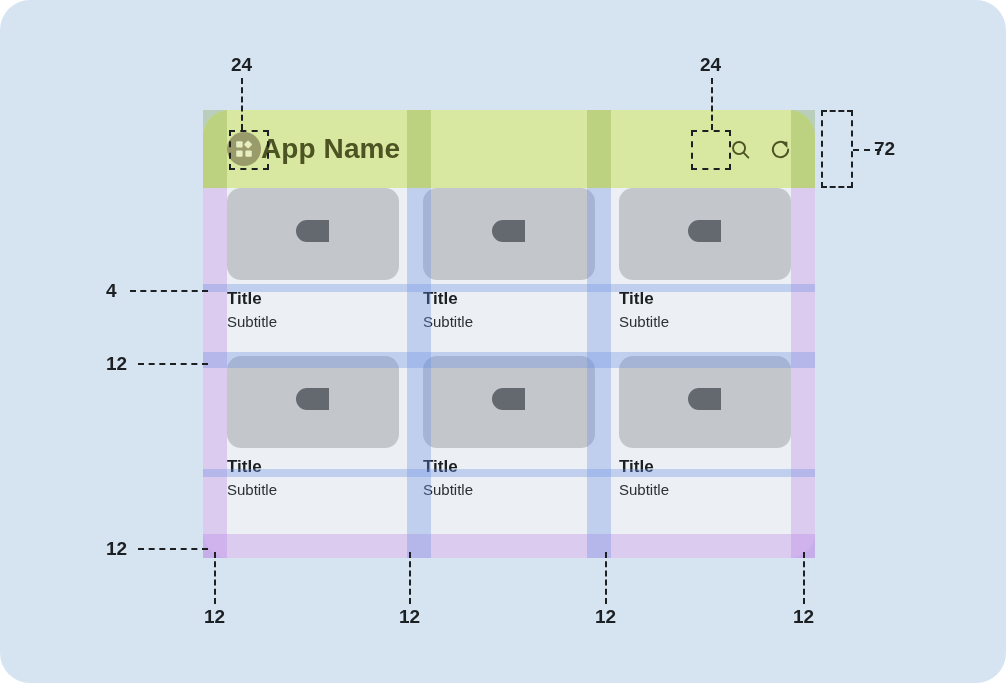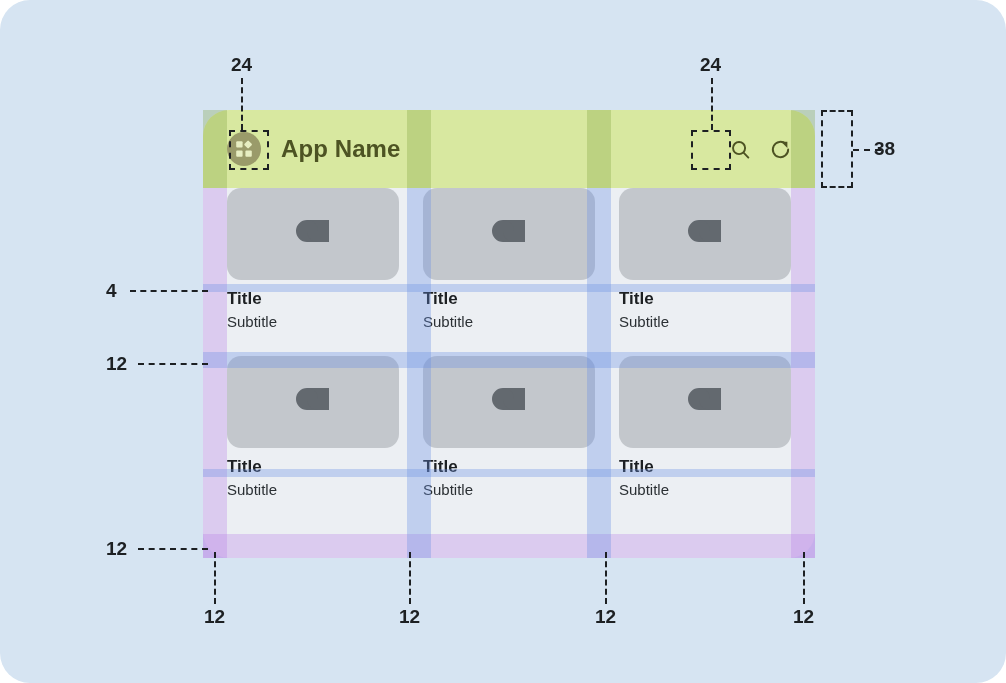--- a/index.html
+++ b/index.html
@@ -35,22 +35,21 @@
     box-sizing:border-box;
     padding-left:24px;padding-right:18px;
   }
   #appbar .leading{
     width:34px;height:34px;border-radius:50%;
     background:#9a9b6a;
     display:flex;align-items:center;justify-content:center;
     flex:0 0 auto;
   }
   #appbar .apptitle{
-    margin-left:20px;
-    font-size:24px;font-weight:600;color:#4d5323;
+    font-size:28px;font-weight:600;color:#4d5323;
     letter-spacing:.1px;
     white-space:nowrap;
   }
   #appbar .spacer{flex:1 1 auto;}
   #appbar .action{
     width:34px;height:34px;
     display:flex;align-items:center;justify-content:center;
     flex:0 0 auto;
   }
   #appbar .action.gap{margin-left:34px;margin-right:6px;}
@@ -251,21 +250,21 @@
   <div class="lbl" style="left:231px;top:54px;">24</div>
   <div class="vline" style="left:241px;top:78px;height:52px;"></div>
   <div class="dashbox" style="left:229px;top:130px;width:40px;height:40px;"></div>
 
   <div class="lbl" style="left:700px;top:54px;">24</div>
   <div class="vline" style="left:711px;top:78px;height:52px;"></div>
   <div class="dashbox" style="left:691px;top:130px;width:40px;height:40px;"></div>
 
   <div class="dashbox" style="left:821px;top:110px;width:32px;height:78px;"></div>
   <div class="hline" style="left:853px;top:149px;width:28px;"></div>
-  <div class="lbl" style="left:874px;top:138px;">38</div>
+  <div class="lbl" style="left:874px;top:138px;">72</div>
 
   <div class="lbl" style="left:106px;top:280px;">4</div>
   <div class="hline" style="left:130px;top:290px;width:78px;"></div>
 
   <div class="lbl" style="left:106px;top:353px;">12</div>
   <div class="hline" style="left:138px;top:363px;width:70px;"></div>
 
   <div class="lbl" style="left:106px;top:538px;">12</div>
   <div class="hline" style="left:138px;top:548px;width:70px;"></div>
 

